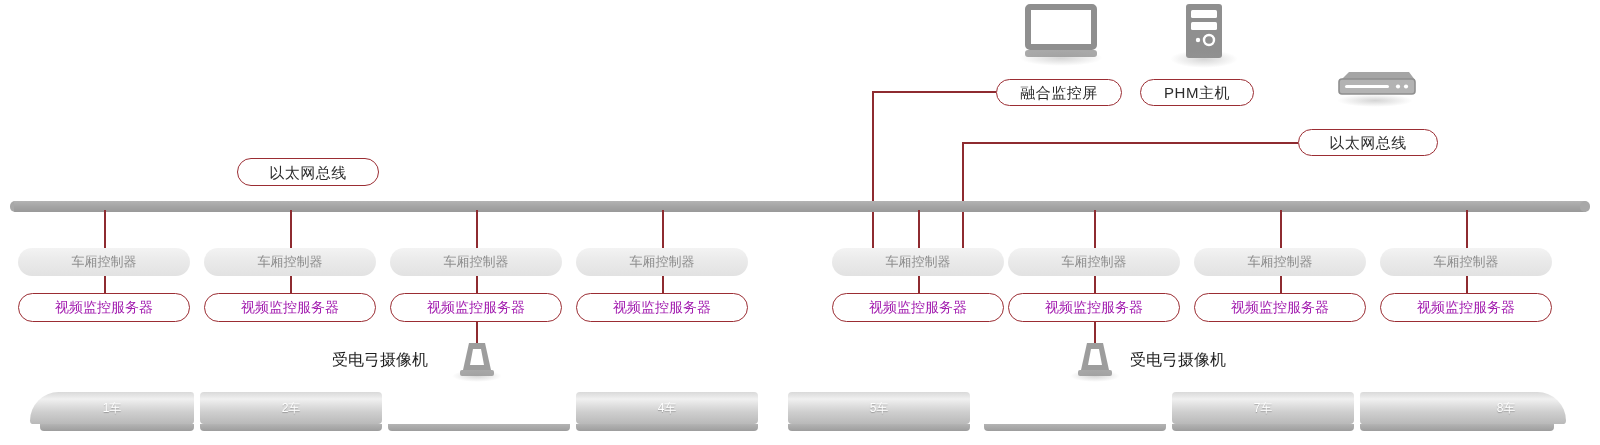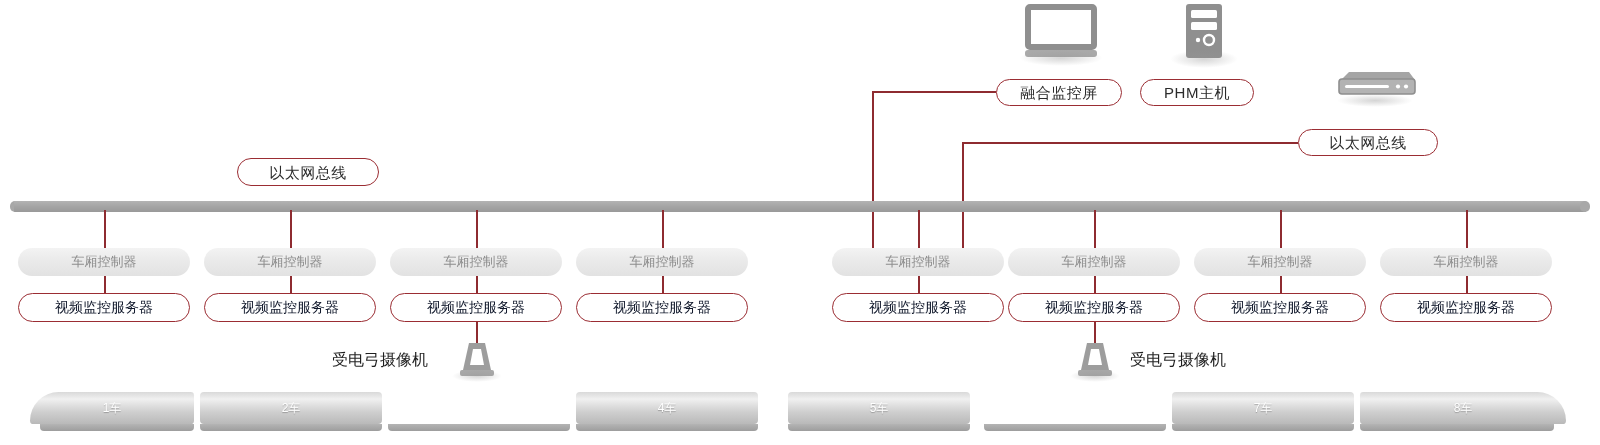--- a/index.html
+++ b/index.html
@@ -35,21 +35,21 @@
     box-sizing:border-box;
   }
 
   
   .vsrv{
     position:absolute;
     height:29px;
     border-radius:15px;
     border:1.6px solid #9b2d33;
     background:#ffffff;
-    color:#0f172a;
+    color:#a21caf;
     font-size:14px;
     display:flex;align-items:center;justify-content:center;
     white-space:nowrap;
     box-sizing:border-box;
   }
 
   
   .vline{position:absolute;width:2px;background:#8e2b30;}
   .hline{position:absolute;height:2px;background:#8e2b30;}
 
@@ -237,18 +237,18 @@
   </div>
   <div class="car-underframe" style="left:788px;top:424px;width:182px;border-radius:0 0 4px 4px;"></div>
 
   <div class="car-underframe" style="left:984px;top:424px;width:182px;border-radius:0 0 4px 4px;"></div>
 
   <div class="car" style="left:1172px;top:392px;width:182px;border-radius:4px;">
     <div class="car-label">7车</div>
   </div>
   <div class="car-underframe" style="left:1172px;top:424px;width:182px;border-radius:0 0 4px 4px;"></div>
 
-  <div class="car" style="left:1360px;top:392px;width:206px;border-radius:4px 34px 4px 4px;">
+  <div class="car" style="left:1360px;top:392px;width:206px;border-radius:4px 34px 4px 4px;padding-left:43px;">
     <div class="car-label" style="padding-right:28px;">8车</div>
   </div>
   <div class="car-underframe" style="left:1360px;top:424px;width:194px;border-radius:0 0 4px 4px;"></div>
 
 </div>
 
 </body></html>

